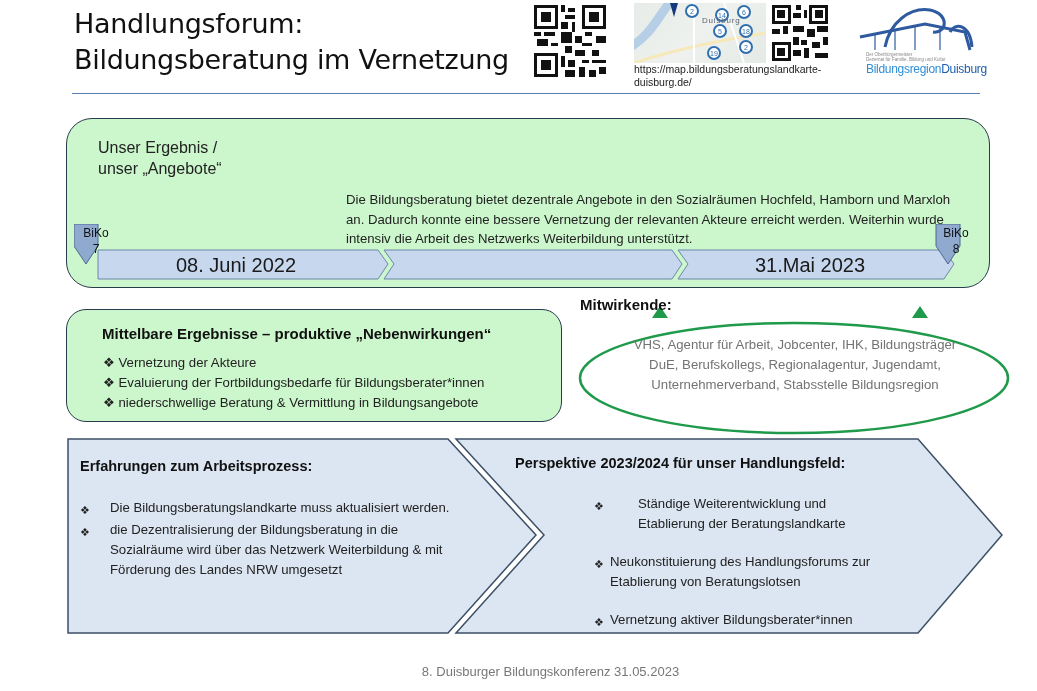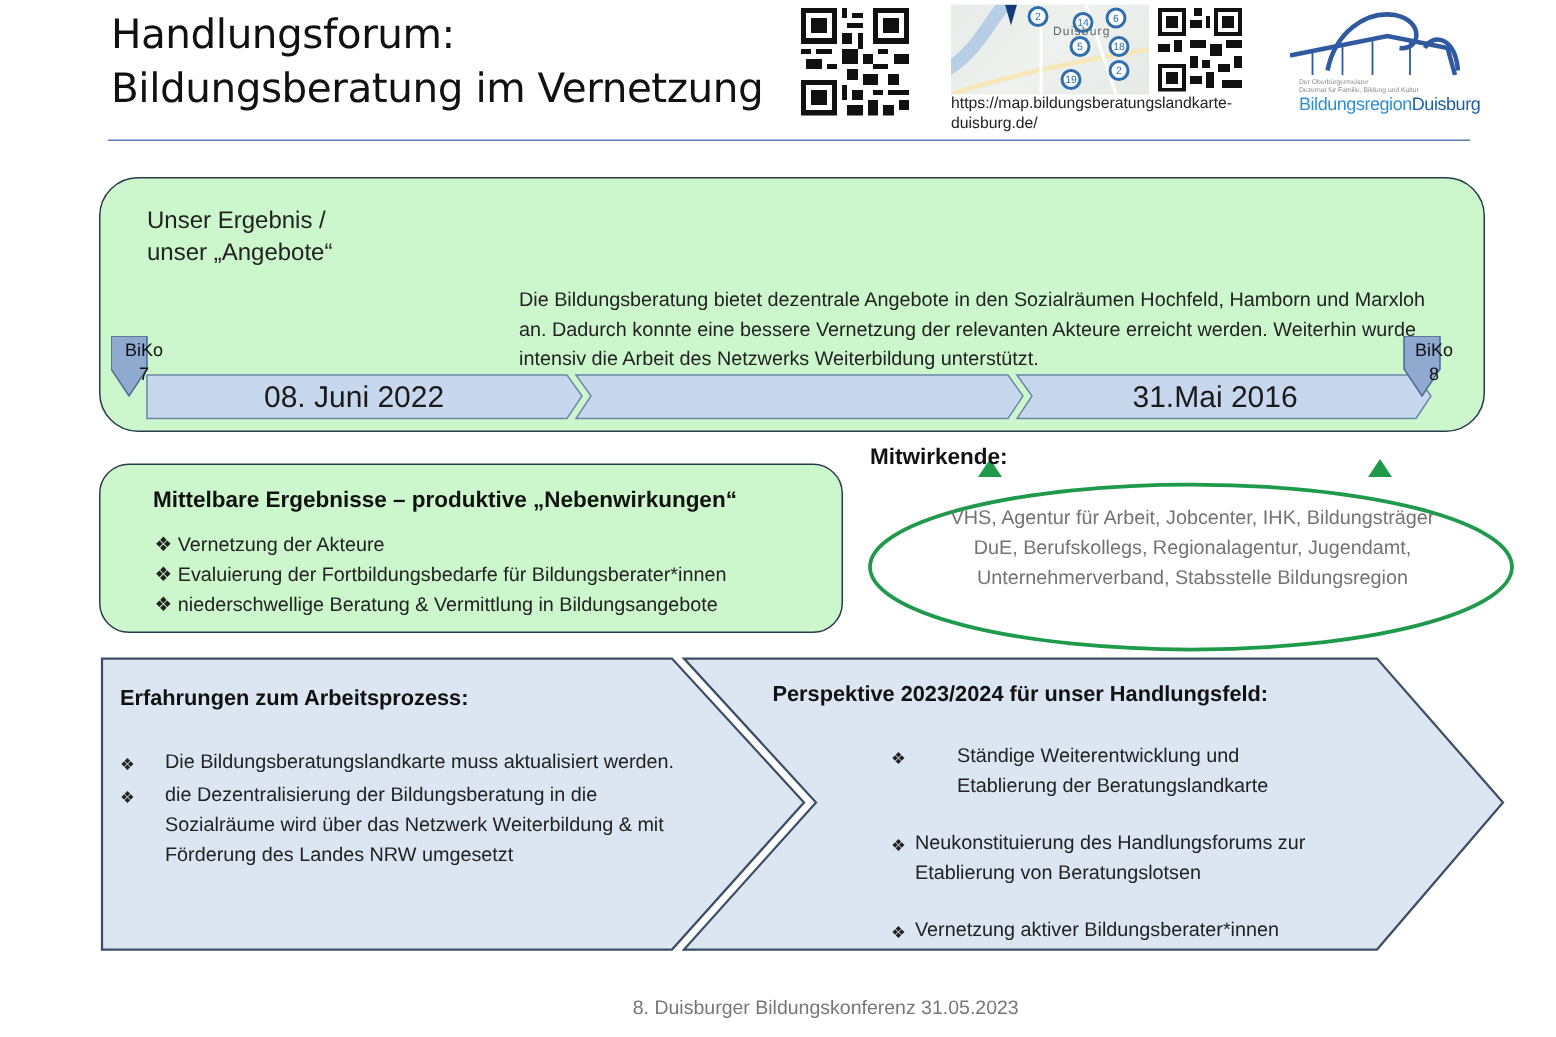--- a/index.html
+++ b/index.html
@@ -221,21 +221,21 @@
 </svg>
 <div class="abs biko" style="left:76px; top:225px;">
   <div>BiKo</div>
   <div>7</div>
 </div>
 <div class="abs biko" style="left:936px; top:225px;">
   <div>BiKo</div>
   <div>8</div>
 </div>
 <div class="abs date1">08. Juni 2022</div>
-<div class="abs date2">31.Mai 2016</div>
+<div class="abs date2">31.Mai 2023</div>
 
 <div class="abs mittel-box"></div>
 <div class="abs mittel-title">Mittelbare Ergebnisse – produktive „Nebenwirkungen“</div>
 <div class="abs mittel-list">
   <div>❖ Vernetzung der Akteure</div>
   <div>❖ Evaluierung der Fortbildungsbedarfe für Bildungsberater*innen</div>
   <div>❖ niederschwellige Beratung &amp; Vermittlung in Bildungsangebote</div>
 </div>
 
 <svg class="abs ellipse-svg" viewBox="0 0 446 140">

